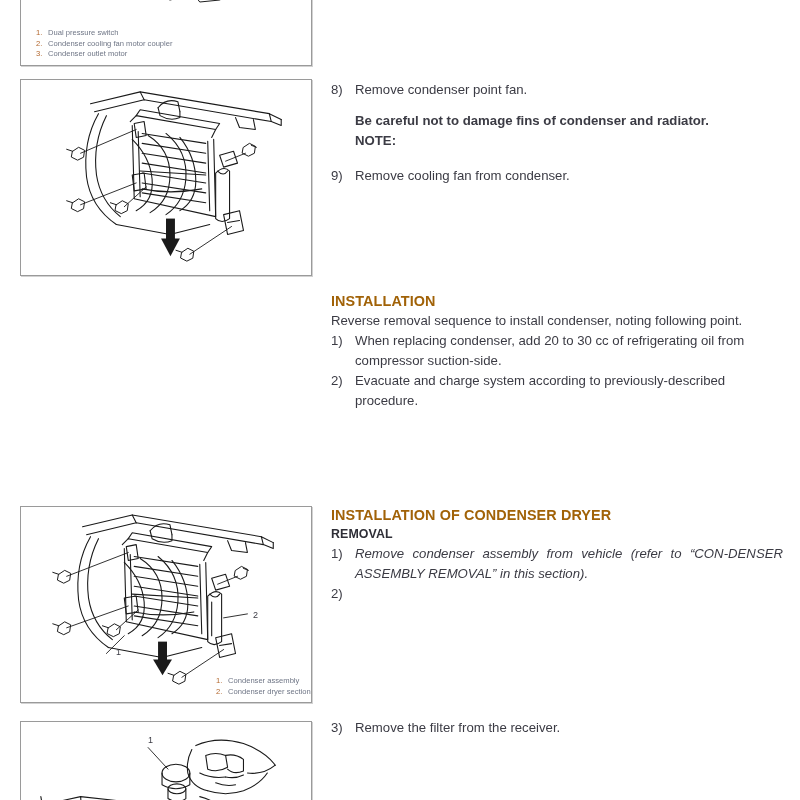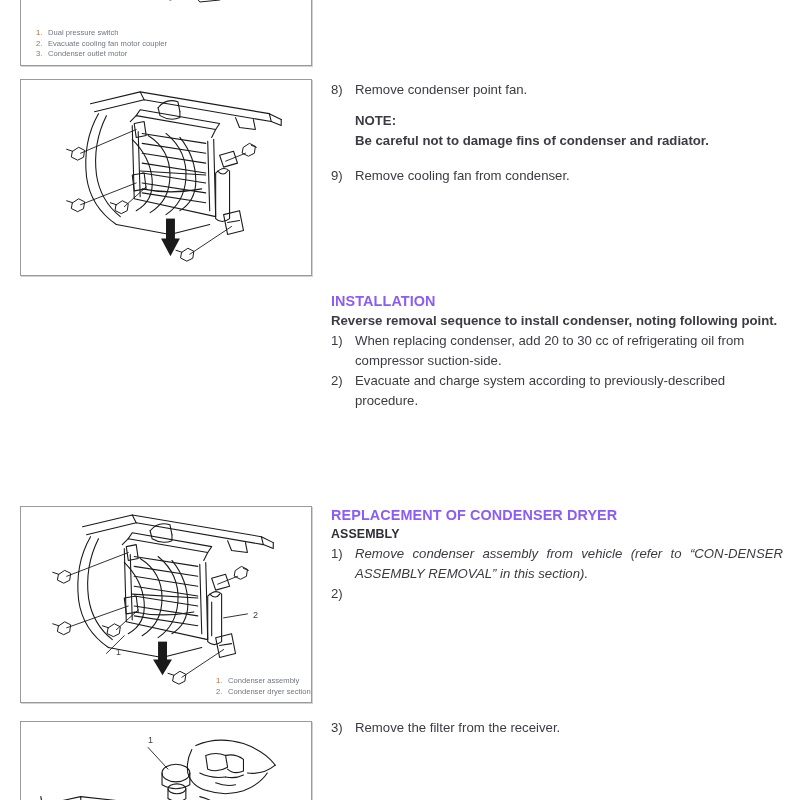--- a/index.html
+++ b/index.html
@@ -68,30 +68,29 @@
   .callout-dark {
     position: absolute;
     font-size: 9px;
     color: #3b3b44;
   }
   .para {
     font-size: 13.2px;
     line-height: 20px;
     color: #3b3b44;
     margin: 0;
-    font-weight: bold;
   }
   .para-bold {
     font-weight: bold;
   }
   .heading-main {
     font-size: 14.4px;
     font-weight: bold;
     line-height: 20px;
-    color: #8b5cf6;
+    color: #a16207;
     margin: 0;
     letter-spacing: 0.1px;
   }
   .heading-sub {
     font-size: 12.4px;
     font-weight: bold;
     line-height: 19px;
     color: #2e2e36;
     margin: 0;
     letter-spacing: 0.1px;
@@ -140,21 +139,21 @@
         <path d="M174 56 L180 64 L200 62 L216 54"></path>
       </g>
     </svg>
   </div>
 
   <div class="caption" id="caption-fig1">
     <div>
       <span class="num">1.</span><span>Dual pressure switch</span>
     </div>
     <div>
-      <span class="num">2.</span><span>Evacuate cooling fan motor coupler</span>
+      <span class="num">2.</span><span>Condenser cooling fan motor coupler</span>
     </div>
     <div>
       <span class="num">3.</span><span>Condenser outlet motor</span>
     </div>
   </div>
 
   <div class="figure-box" id="figure-condenser-fan">
     <svg class="figure-svg" viewBox="0 0 292 197" preserveAspectRatio="none">
       <g fill="none" stroke="#1a1a1a" stroke-width="1.1" stroke-linejoin="round" stroke-linecap="round">
 
@@ -351,22 +350,22 @@
   <span class="callout-dark" style="left:148px; top:735px;">1</span>
 
   <div class="blk" style="top:80px;">
     <p class="list-item">
       <span class="marker">8)</span>
       <span>Remove condenser point fan.</span>
     </p>
   </div>
 
   <div class="blk" style="top:111px; left:355px; width:428px;">
+    <p class="para para-bold">Be careful not to damage fins of condenser and radiator.</p>
     <p class="para para-bold">NOTE:</p>
-    <p class="para para-bold">Be careful not to damage fins of condenser and radiator.</p>
   </div>
 
   <div class="blk" style="top:166px;">
     <p class="list-item">
       <span class="marker">9)</span>
       <span>Remove cooling fan from condenser.</span>
     </p>
   </div>
 
   <div class="blk" style="top:291px;">
@@ -376,22 +375,22 @@
       <span class="marker">1)</span>
       <span>When replacing condenser, add 20 to 30 cc of refrigerating oil from compressor suction-side.</span>
     </p>
     <p class="list-item">
       <span class="marker">2)</span>
       <span>Evacuate and charge system according to previously-described procedure.</span>
     </p>
   </div>
 
   <div class="blk" style="top:505px;">
-    <h2 class="heading-main">REPLACEMENT OF CONDENSER DRYER</h2>
-    <h3 class="heading-sub">ASSEMBLY</h3>
+    <h2 class="heading-main">INSTALLATION OF CONDENSER DRYER</h2>
+    <h3 class="heading-sub">REMOVAL</h3>
     <p class="list-item justify">
       <span class="marker">1)</span>
       <span class="body">Remove condenser assembly from vehicle (refer to “CON-DENSER ASSEMBLY REMOVAL” in this section).</span>
     </p>
     <p class="list-item">
       <span class="marker">2)</span>
     </p>
   </div>
 
   <div class="blk" style="top:718px;">

